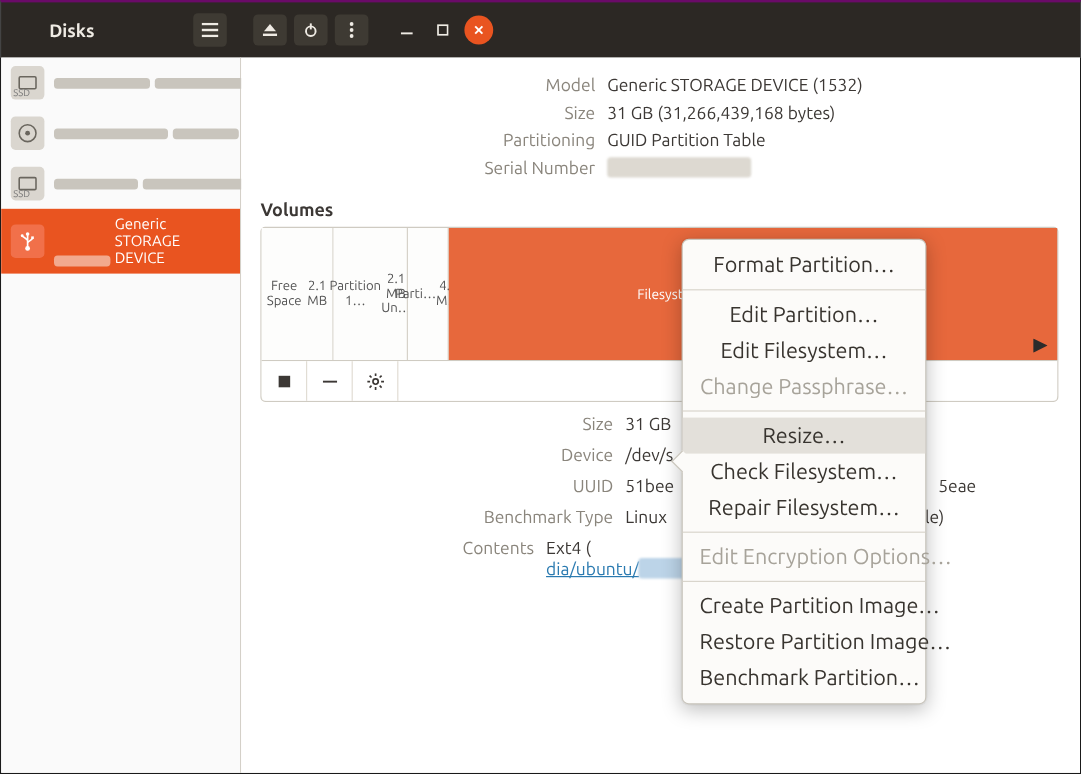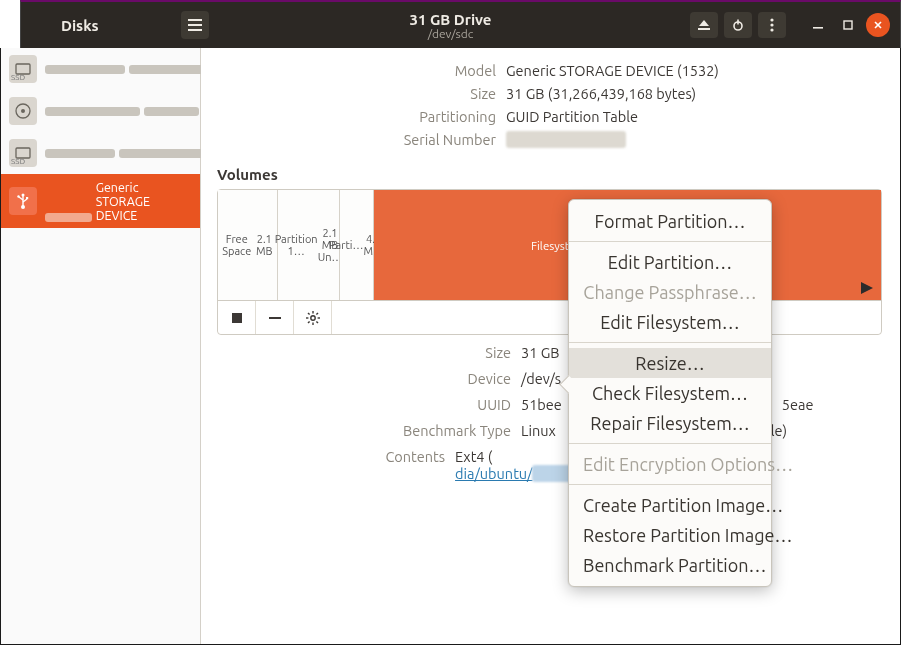--- a/index.html
+++ b/index.html
@@ -1,19 +1,19 @@
 <!DOCTYPE html>
 <html><head>
 <meta charset="utf-8">
 <style>
   * { box-sizing: border-box; margin: 0; padding: 0; font-family: "Ubuntu", "Segoe UI", sans-serif; }
   body { background: #fff; width: 901px; height: 645px; overflow: hidden; position: relative; }
 
   
-  .headerbar { height: 48px; background: #2c2824; display: flex; align-items: center; color: #f0ece4; border-top: 2px solid #6a0a68; border-left: 1px solid #444; border-right: 1px solid #444; margin-left: 20px; }
+  .headerbar { height: 48px; background: #2c2824; display: flex; align-items: center; color: #f0ece4; border-top: 2px solid #6a0a68; border-left: 1px solid #444; border-right: 1px solid #444; }
   .header-left { display: flex; align-items: center; gap: 10px; padding: 0 8px; width: 200px; }
   .app-title { font-weight: 600; font-size: 15px; color: #efebe4; }
   .hamburger { width: 28px; height: 28px; border-radius: 4px; background: #3e3a33; display: flex; align-items: center; justify-content: center; cursor: pointer; margin-right:4px; }
   .hamburger svg { fill: #efebe4; }
   .header-center { flex: 1; text-align: center; }
   .drive-title { font-weight: 600; font-size: 15px; color: #efebe4; }
   .drive-subtitle { font-size: 12px; color: #a8a39a; margin-top:-1px; }
   .header-right { display: flex; align-items: center; gap: 6px; padding: 0 10px; }
   .hbtn { width: 28px; height: 26px; border-radius: 4px; background: #3e3a33; display: flex; align-items: center; justify-content: center; cursor: pointer; color:#efebe4; }
   .hbtn svg { fill: #efebe4; }
@@ -78,24 +78,20 @@
     <span style="width:22px"></span>
     <span class="app-title">Disks</span>
     <span style="flex:1"></span>
     <div class="hamburger">
       <svg width="14" height="12" viewBox="0 0 14 12">
           <rect width="14" height="2"></rect>
           <rect y="5" width="14" height="2"></rect>
           <rect y="10" width="14" height="2"></rect>
         </svg>
     </div>
-  </div>
-  <div class="header-center">
-    <div class="drive-title">31 GB Drive</div>
-    <div class="drive-subtitle">/dev/sdc</div>
   </div>
   <div class="header-right">
     <div class="hbtn">
       <svg width="12" height="12" viewBox="0 0 12 12">
           <polygon points="6,1 11,7 1,7"></polygon>
           <rect y="9" width="12" height="2"></rect>
         </svg>
     </div>
     <div class="hbtn">
       <svg width="12" height="12" viewBox="0 0 12 12">
@@ -279,22 +275,22 @@
       </div>
     <div class="kv-row2">
         <span class="kv-label">Contents</span>
         <span class="kv-value"><span>Ext4 (</span><span style="display:inline-block;width:210px"></span><span class="link">dia/ubuntu/</span><span class="redacted-link">xxxxxxxxxxxxxxxxxxxxxxxxxxxxx</span></span>
       </div>
 
     <div class="popover">
       <div class="menu-item">Format Partition…</div>
       <div class="menu-sep"></div>
       <div class="menu-item">Edit Partition…</div>
+      <div class="menu-item">Edit Filesystem…</div>
       <div class="menu-item disabled">Change Passphrase…</div>
-      <div class="menu-item">Edit Filesystem…</div>
       <div class="menu-sep"></div>
       <div class="menu-item hover">Resize…</div>
       <div class="menu-item">Check Filesystem…</div>
       <div class="menu-item">Repair Filesystem…</div>
       <div class="menu-sep"></div>
       <div class="menu-item disabled">Edit Encryption Options…</div>
       <div class="menu-sep"></div>
       <div class="menu-item">Create Partition Image…</div>
       <div class="menu-item">Restore Partition Image…</div>
       <div class="menu-item">Benchmark Partition…</div>

